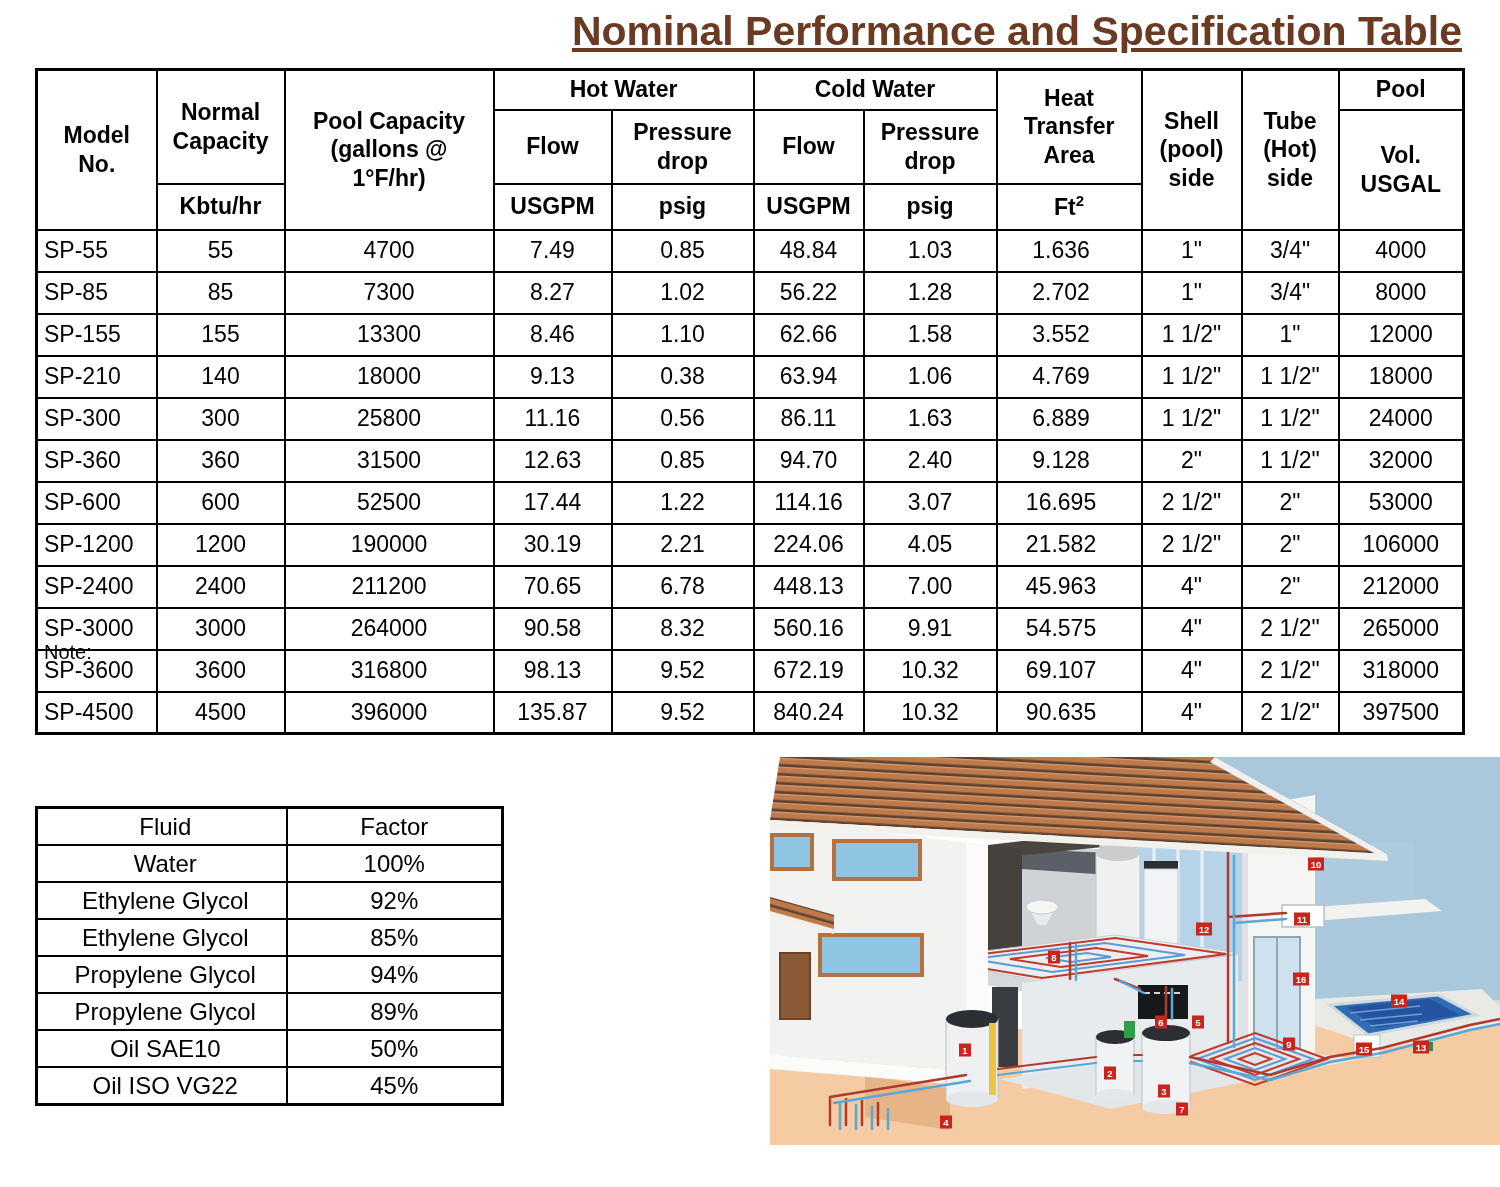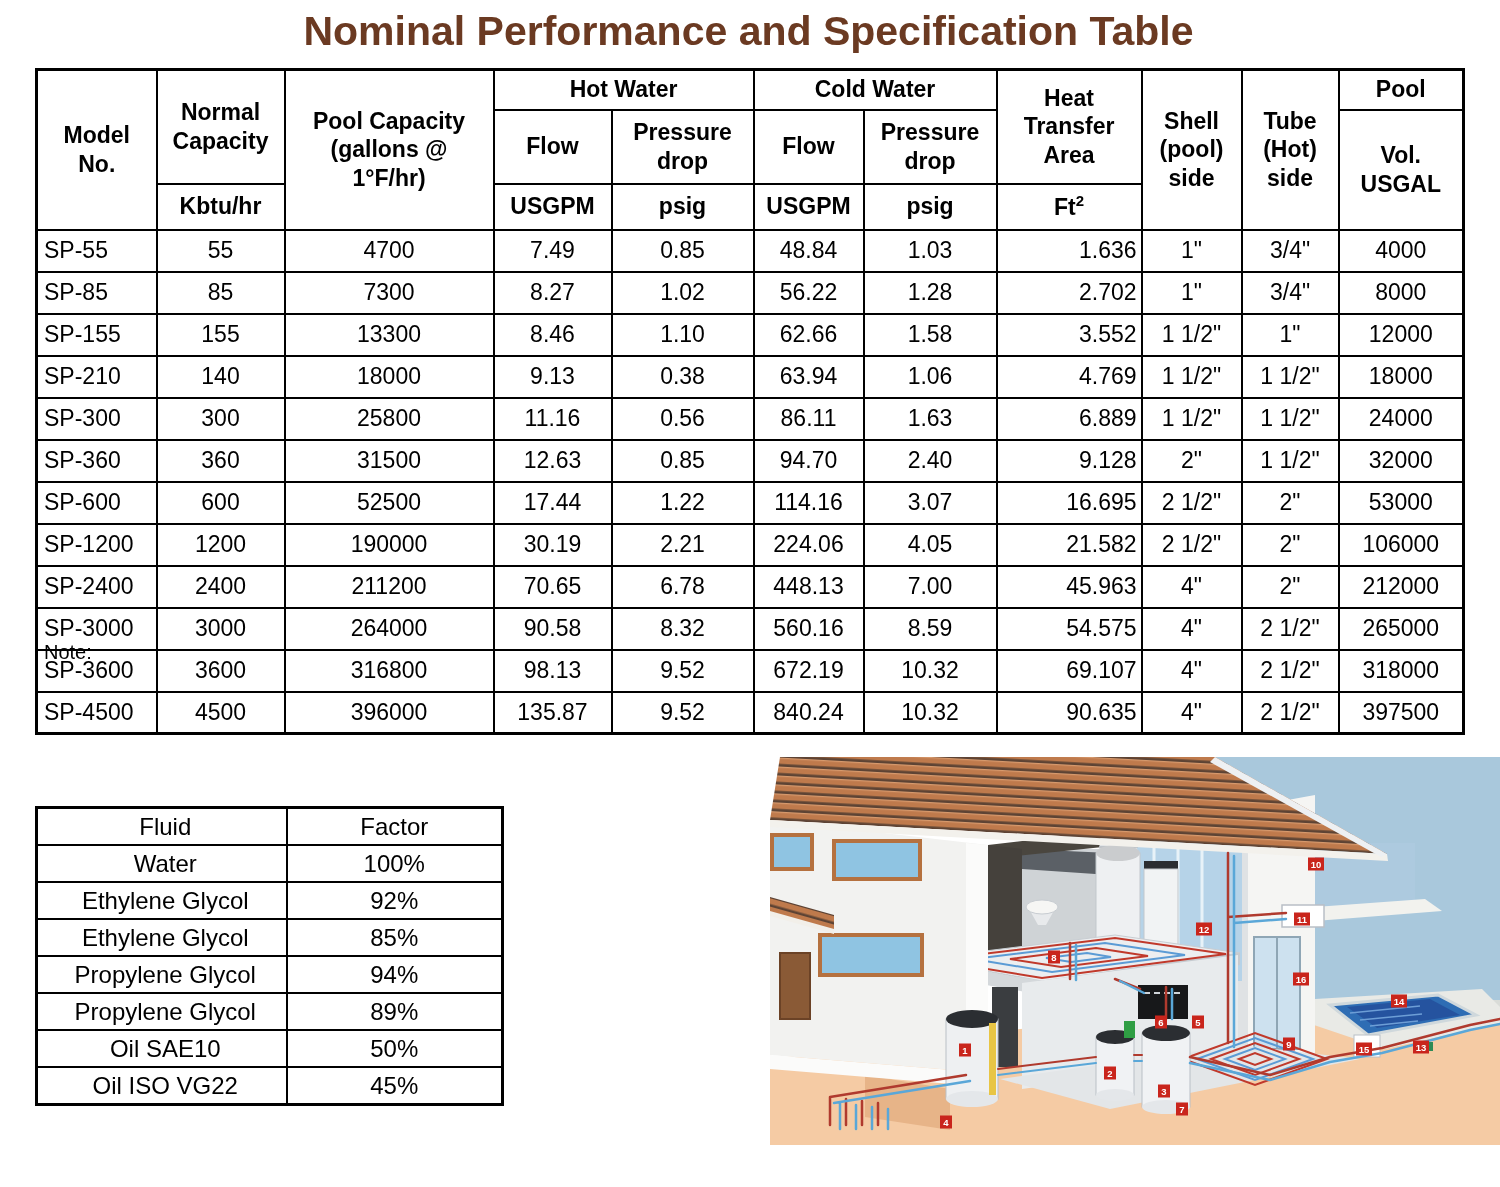--- a/index.html
+++ b/index.html
@@ -1,35 +1,35 @@
 <!DOCTYPE html>
 <html><head>
 <meta charset="utf-8">
 <style>
   html,body{margin:0;padding:0;background:#ffffff;}
   body{width:1500px;height:1187px;position:relative;font-family:"Liberation Sans",sans-serif;color:#000;}
   .pre{white-space:pre-line;}
 
   
-  #title{position:absolute;left:35px;top:8px;width:1427px;text-align:center;
-         font-size:41px;font-weight:bold;color:#6b3a22;letter-spacing:0px;}
+  #title{position:absolute;left:35px;top:8px;width:1427px;text-align:right;
+         font-size:41px;font-weight:bold;color:#6b3a22;letter-spacing:0px;text-decoration:underline;}
 
   
   #spec-table{position:absolute;left:35px;top:68px;width:1427px;border-collapse:collapse;
               table-layout:fixed;border:3px solid #000;}
   #spec-table th,#spec-table td{border:2px solid #000;padding:0;vertical-align:middle;
               overflow:hidden;}
   #spec-table th{font-size:23px;font-weight:bold;text-align:center;line-height:1.25;}
   #spec-table td{font-size:23px;font-weight:normal;text-align:center;}
   #spec-table .hr1{height:40px;}
   #spec-table .hr2{height:74px;}
   #spec-table .hr3{height:46px;}
   #spec-table tbody tr{height:42px;}
   #spec-table td.model{text-align:left;padding-left:6px;}
-  #spec-table td.heatval{text-align:right;padding-right:4px;}
+  #spec-table td.heatval{padding-right:16px;}
   sup{font-size:15px;}
 
   
   #notes{position:absolute;left:44px;top:634px;width:1160px;font-size:20px;line-height:36px;}
 
   
   #fluid-table{position:absolute;left:35px;top:806px;width:466px;border-collapse:collapse;
                table-layout:fixed;border:3px solid #000;}
   #fluid-table td{border:2px solid #000;font-size:24px;height:35px;padding:0;}
   #fluid-table td.fname{text-align:center;padding-left:7px;}
@@ -218,21 +218,21 @@
       <td>2"</td>
       <td>212000</td>
     </tr>
       <tr>
       <td class="model">SP-3000</td>
       <td>3000</td>
       <td>264000</td>
       <td>90.58</td>
       <td>8.32</td>
       <td>560.16</td>
-      <td>8.59</td>
+      <td>9.91</td>
       <td class="heatval">54.575</td>
       <td>4"</td>
       <td>2 1/2"</td>
       <td>265000</td>
     </tr>
       <tr>
       <td class="model">SP-3600</td>
       <td>3600</td>
       <td>316800</td>
       <td>98.13</td>

